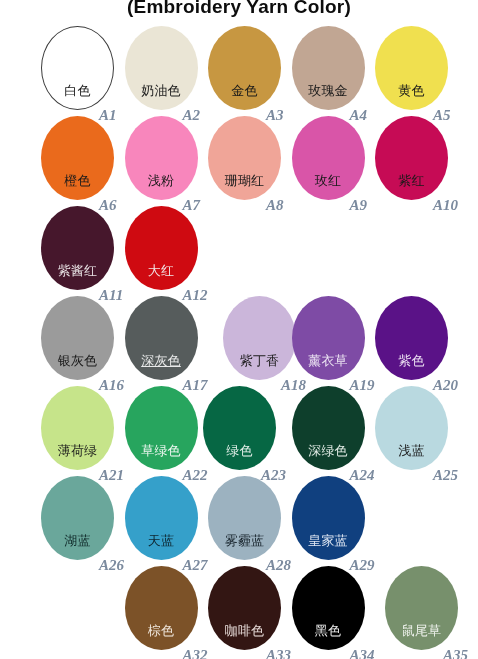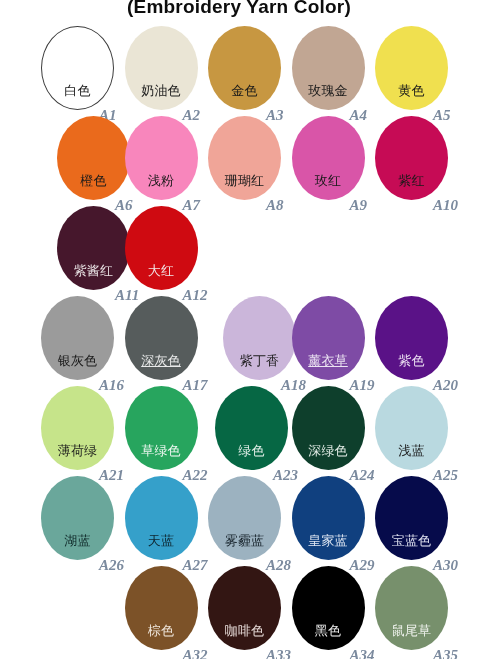--- a/index.html
+++ b/index.html
@@ -116,21 +116,21 @@
         <div class="swatch-name" style="color: rgb(26, 26, 26);">玫瑰金</div>
         <div class="swatch-code">A4</div>
       </div>
       <div class="swatch-cell" style="left: 334px;">
         <div class="swatch-ellipse" style="background: rgb(240, 224, 79);"></div>
         <div class="swatch-name" style="color: rgb(26, 26, 26);">黄色</div>
         <div class="swatch-code">A5</div>
       </div>
     </div>
     <div class="swatch-row">
-      <div class="swatch-cell" style="left: 16px;">
+      <div class="swatch-cell" style="left: 0px;">
         <div class="swatch-ellipse" style="background: rgb(234, 106, 28);"></div>
         <div class="swatch-name" style="color: rgb(26, 26, 26);">橙色</div>
         <div class="swatch-code">A6</div>
       </div>
       <div class="swatch-cell" style="left: 83.5px;">
         <div class="swatch-ellipse" style="background: rgb(248, 134, 188);"></div>
         <div class="swatch-name" style="color: rgb(26, 26, 26);">浅粉</div>
         <div class="swatch-code">A7</div>
       </div>
       <div class="swatch-cell" style="left: 167px;">
@@ -143,21 +143,21 @@
         <div class="swatch-name" style="color: rgb(26, 26, 26);">玫红</div>
         <div class="swatch-code">A9</div>
       </div>
       <div class="swatch-cell" style="left: 334px;">
         <div class="swatch-ellipse" style="background: rgb(198, 11, 85);"></div>
         <div class="swatch-name" style="color: rgb(26, 26, 26);">紫红</div>
         <div class="swatch-code">A10</div>
       </div>
     </div>
     <div class="swatch-row">
-      <div class="swatch-cell" style="left: 16px;">
+      <div class="swatch-cell" style="left: 0px;">
         <div class="swatch-ellipse" style="background: rgb(70, 23, 44);"></div>
         <div class="swatch-name" style="color: rgb(232, 226, 228);">紫酱红</div>
         <div class="swatch-code">A11</div>
       </div>
       <div class="swatch-cell" style="left: 83.5px;">
         <div class="swatch-ellipse" style="background: rgb(207, 10, 17);"></div>
         <div class="swatch-name" style="color: rgb(242, 230, 230);">大红</div>
         <div class="swatch-code">A12</div>
       </div>
     </div>
@@ -172,41 +172,41 @@
         <div class="swatch-name" style="color: rgb(233, 234, 234); text-decoration: underline;">深灰色</div>
         <div class="swatch-code">A17</div>
       </div>
       <div class="swatch-cell" style="left: 182px;">
         <div class="swatch-ellipse" style="background: rgb(203, 182, 218);"></div>
         <div class="swatch-name" style="color: rgb(26, 26, 26);">紫丁香</div>
         <div class="swatch-code">A18</div>
       </div>
       <div class="swatch-cell" style="left: 250.5px;">
         <div class="swatch-ellipse" style="background: rgb(126, 75, 165);"></div>
-        <div class="swatch-name" style="color: rgb(236, 228, 242); text-decoration: underline;">薰衣草</div>
+        <div class="swatch-name" style="color: rgb(236, 228, 242);">薰衣草</div>
         <div class="swatch-code">A19</div>
       </div>
       <div class="swatch-cell" style="left: 334px;">
         <div class="swatch-ellipse" style="background: rgb(90, 18, 135);"></div>
         <div class="swatch-name" style="color: rgb(236, 224, 242);">紫色</div>
         <div class="swatch-code">A20</div>
       </div>
     </div>
     <div class="swatch-row">
       <div class="swatch-cell" style="left: 0px;">
         <div class="swatch-ellipse" style="background: rgb(198, 228, 138);"></div>
         <div class="swatch-name" style="color: rgb(26, 26, 26);">薄荷绿</div>
         <div class="swatch-code">A21</div>
       </div>
       <div class="swatch-cell" style="left: 83.5px;">
         <div class="swatch-ellipse" style="background: rgb(39, 165, 94);"></div>
         <div class="swatch-name" style="color: rgb(238, 247, 241);">草绿色</div>
         <div class="swatch-code">A22</div>
       </div>
-      <div class="swatch-cell" style="left: 174px;">
+      <div class="swatch-cell" style="left: 162px;">
         <div class="swatch-ellipse" style="background: rgb(6, 103, 68);"></div>
         <div class="swatch-name" style="color: rgb(228, 240, 234);">绿色</div>
         <div class="swatch-code">A23</div>
       </div>
       <div class="swatch-cell" style="left: 250.5px;">
         <div class="swatch-ellipse" style="background: rgb(14, 63, 44);"></div>
         <div class="swatch-name" style="color: rgb(226, 236, 230);">深绿色</div>
         <div class="swatch-code">A24</div>
       </div>
       <div class="swatch-cell" style="left: 334px;">
@@ -229,41 +229,36 @@
       <div class="swatch-cell" style="left: 167px;">
         <div class="swatch-ellipse" style="background: rgb(156, 178, 192);"></div>
         <div class="swatch-name" style="color: rgb(22, 34, 42);">雾霾蓝</div>
         <div class="swatch-code">A28</div>
       </div>
       <div class="swatch-cell" style="left: 250.5px;">
         <div class="swatch-ellipse" style="background: rgb(16, 64, 127);"></div>
         <div class="swatch-name" style="color: rgb(226, 233, 244);">皇家蓝</div>
         <div class="swatch-code">A29</div>
       </div>
-      <div class="swatch-cell" style="left: 334px;">
-        <div class="swatch-ellipse" style="background: rgb(6, 11, 75);"></div>
-        <div class="swatch-name" style="color: rgb(224, 226, 240);">宝蓝色</div>
-        <div class="swatch-code">A30</div>
-      </div>
     </div>
     <div class="swatch-row">
       <div class="swatch-cell" style="left: 83.5px;">
         <div class="swatch-ellipse" style="background: rgb(124, 82, 40);"></div>
         <div class="swatch-name" style="color: rgb(239, 230, 220);">棕色</div>
         <div class="swatch-code">A32</div>
       </div>
       <div class="swatch-cell" style="left: 167px;">
         <div class="swatch-ellipse" style="background: rgb(51, 22, 19);"></div>
         <div class="swatch-name" style="color: rgb(232, 221, 218);">咖啡色</div>
         <div class="swatch-code">A33</div>
       </div>
       <div class="swatch-cell" style="left: 250.5px;">
         <div class="swatch-ellipse" style="background: rgb(0, 0, 0);"></div>
         <div class="swatch-name" style="color: rgb(237, 237, 237);">黑色</div>
         <div class="swatch-code">A34</div>
       </div>
-      <div class="swatch-cell" style="left: 334px;">
+      <div class="swatch-cell" style="left: 344px;">
         <div class="swatch-ellipse" style="background: rgb(119, 144, 108);"></div>
         <div class="swatch-name" style="color: rgb(240, 243, 238);">鼠尾草</div>
         <div class="swatch-code">A35</div>
       </div>
     </div>
   </div>
 
 </body></html>

